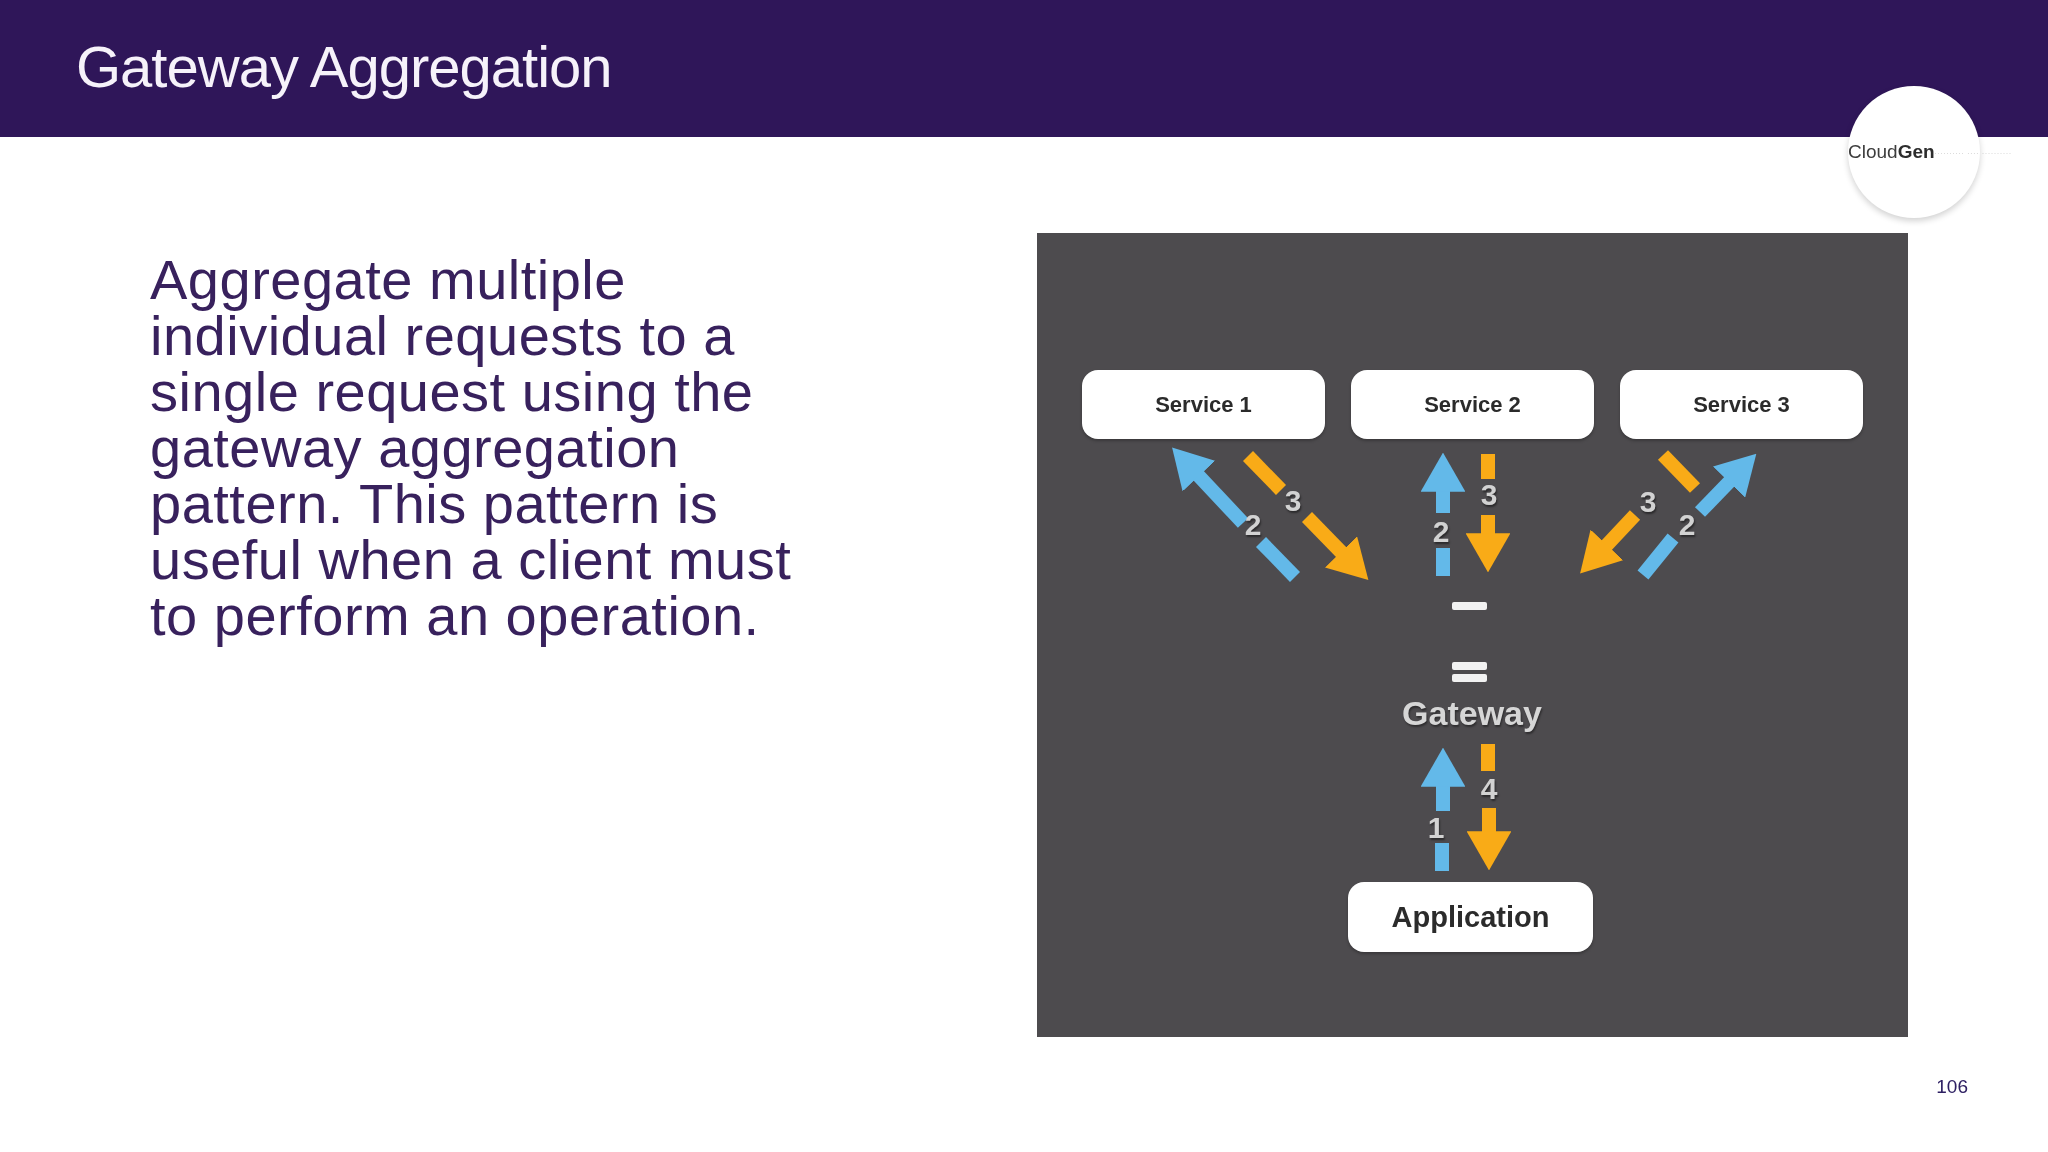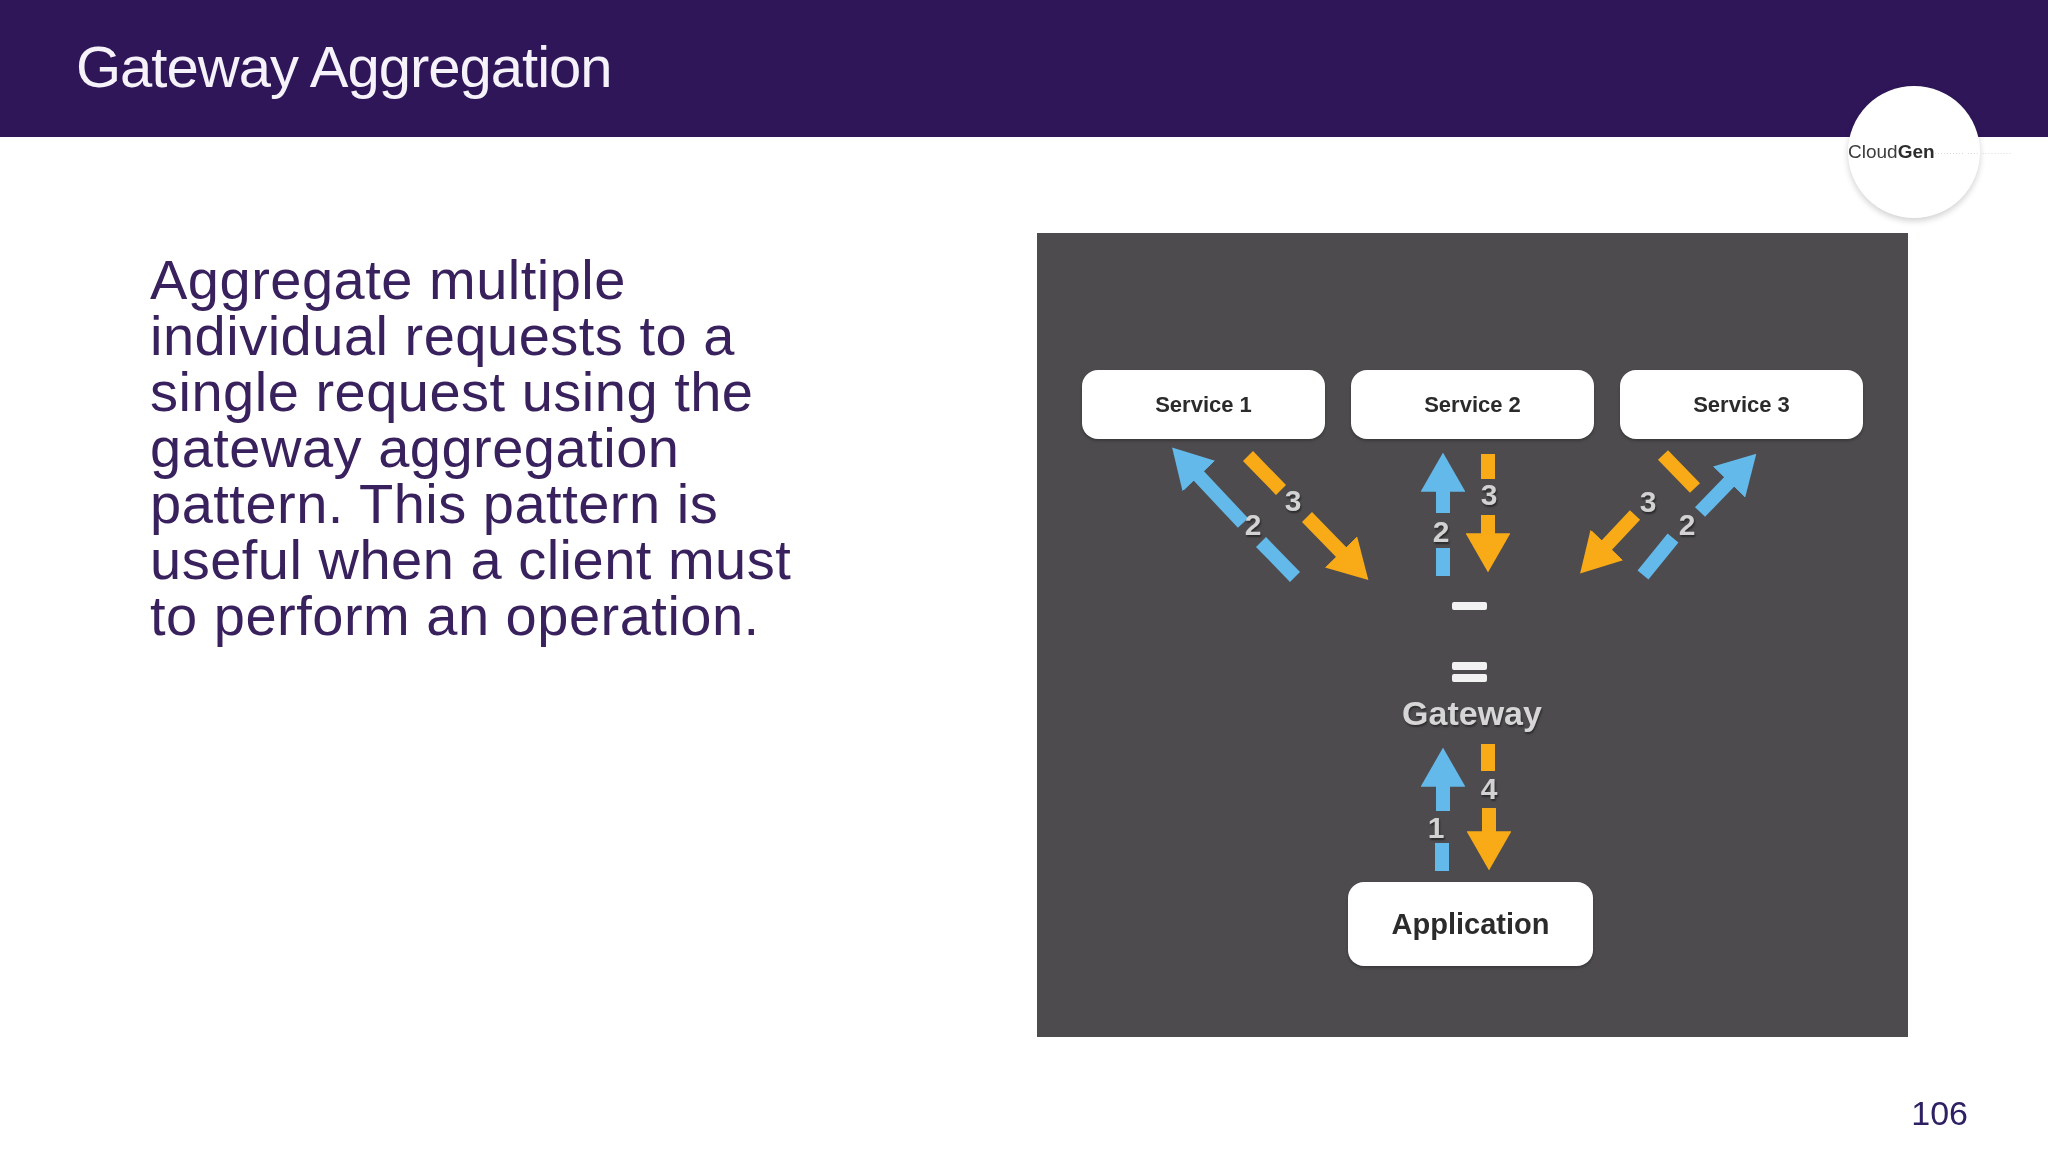--- a/index.html
+++ b/index.html
@@ -63,38 +63,38 @@
     position: absolute;
     background: #ffffff; border-radius: 16px;
     display: flex; align-items: center; justify-content: center;
     font-weight: 700; color: #2B2B2B; font-size: 22px;
     box-shadow: 0 2px 3px rgba(0,0,0,0.25);
   }
   .service-box { width: 243px; height: 69px; top: 137px; }
   .service-1 { left: 45px; }
   .service-2 { left: 314px; }
   .service-3 { left: 583px; text-align: right; }
-  .application-box { left: 311px; top: 649px; width: 245px; height: 84px; font-size: 29px; }
+  .application-box { left: 311px; top: 649px; width: 245px; height: 70px; font-size: 29px; }
 
   .step-label {
     position: absolute; transform: translate(-50%, -50%);
     font-size: 30px; font-weight: 700; color: #D2D2D2;
     text-shadow: 1px 2px 2px rgba(0,0,0,0.45);
   }
   .gateway-label {
     position: absolute; left: 435px; top: 480px;
     transform: translate(-50%, -50%);
     font-size: 34px; font-weight: 700; color: #D6D6D6;
     text-shadow: 1px 2px 2px rgba(0,0,0,0.4);
   }
 
   
   .page-number {
     position: absolute; right: 80px; top: 1076px;
-    font-size: 34px; color: #2E2063; margin-top: 18px;
+    font-size: 19px; color: #2E2063;
   }
 </style>
 </head>
 <body>
 
 <div class="header-bar">
   <div class="slide-title">Gateway Aggregation</div>
 </div>
 
 <div class="logo-circle">

